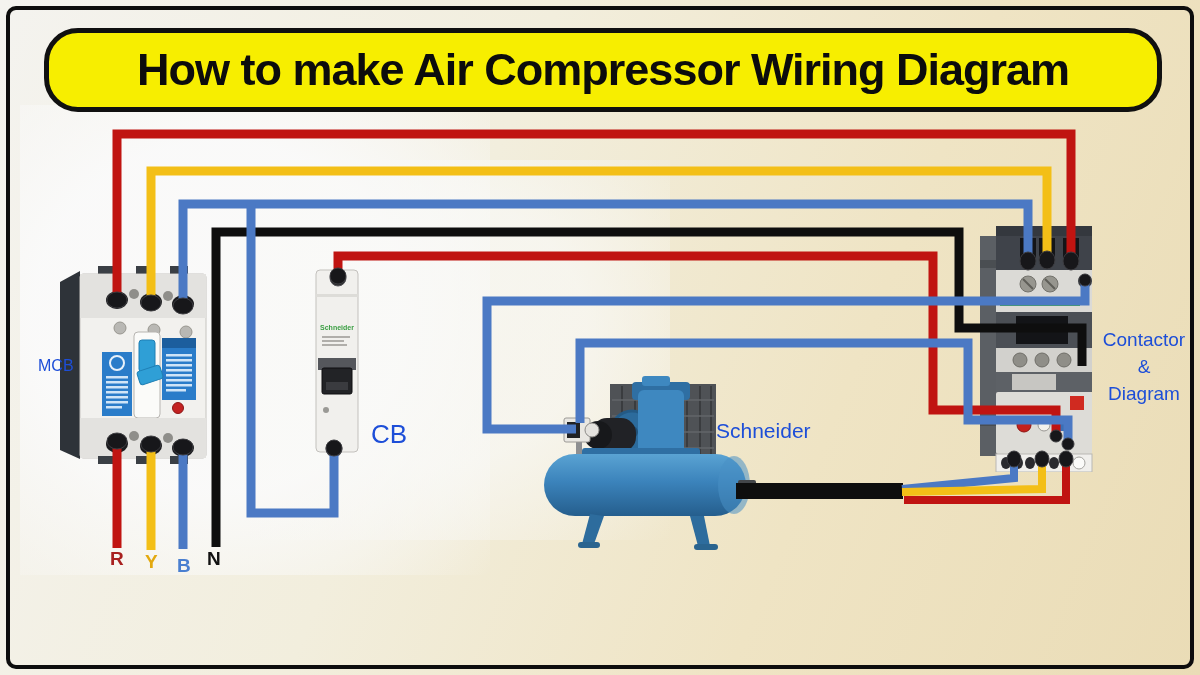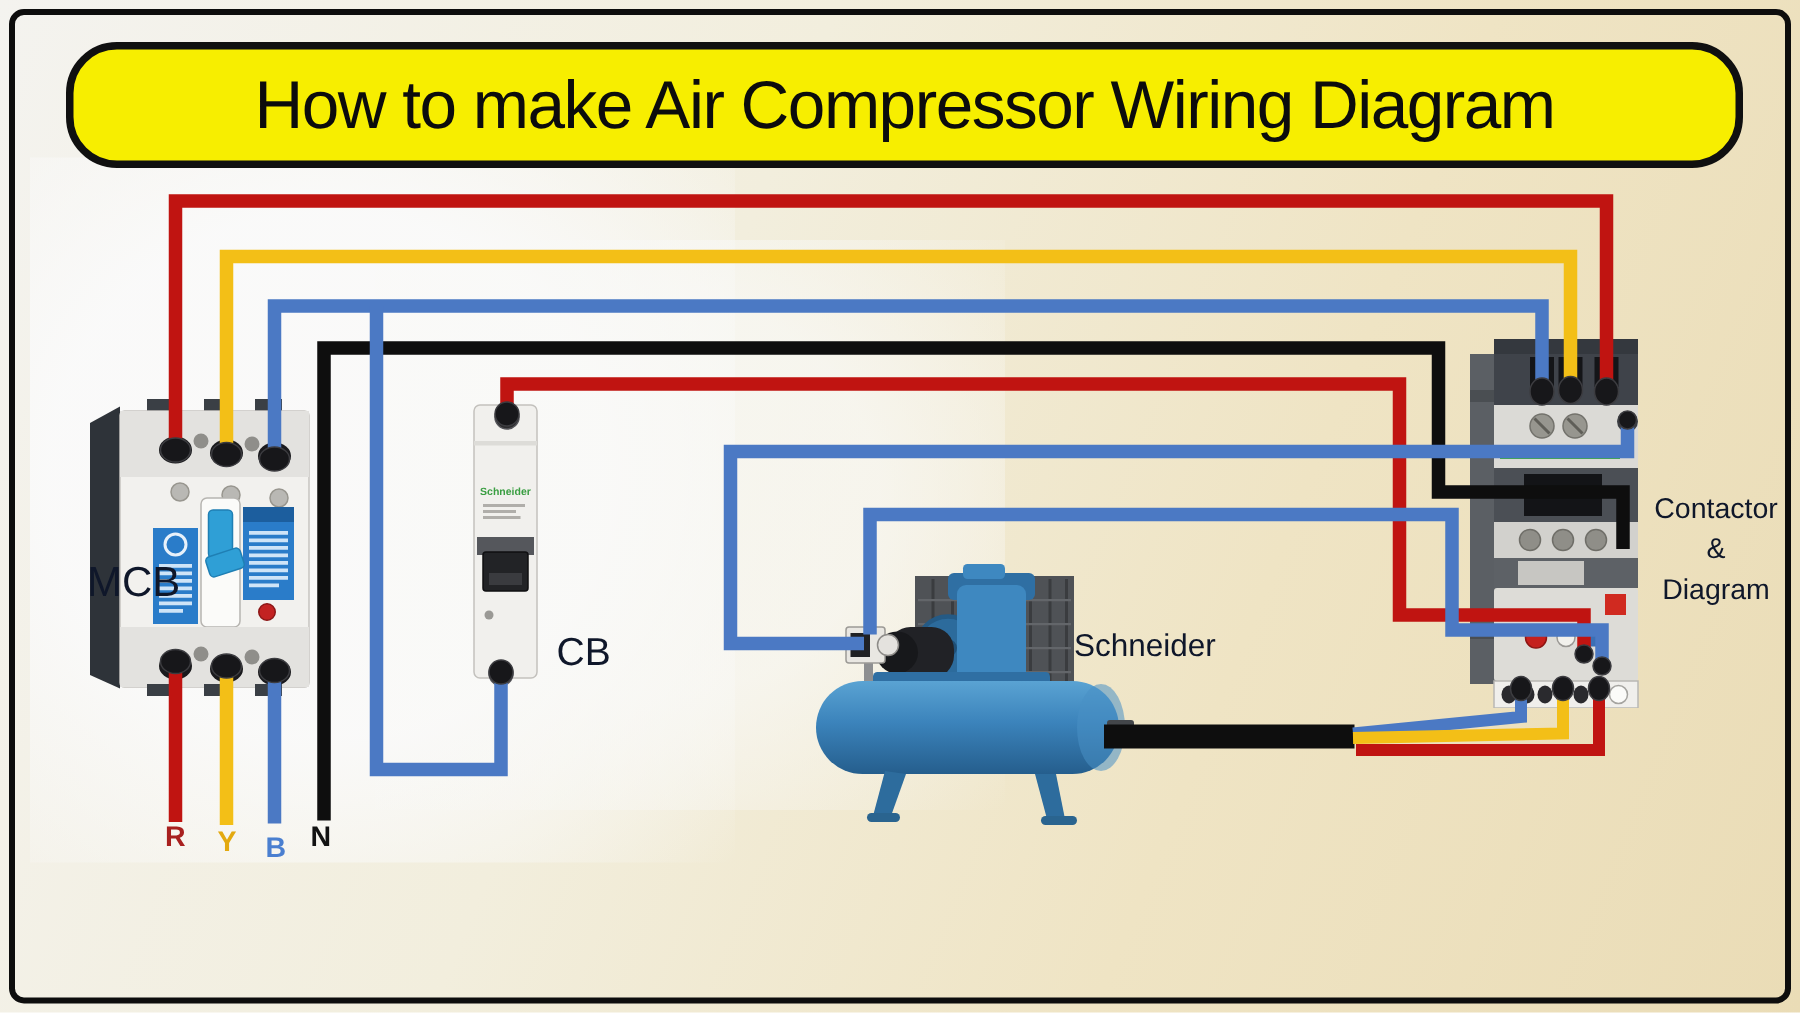--- a/index.html
+++ b/index.html
@@ -10,25 +10,25 @@
   }
   .abs{position:absolute;}
   .backdrop{pointer-events:none;}
   #backdrop-mcb{left:20px;top:105px;width:470px;height:470px;
     background:radial-gradient(ellipse at 42% 45%,rgba(250,250,250,.95) 48%,rgba(250,250,250,0) 100%);}
   #backdrop-cb{left:250px;top:160px;width:420px;height:380px;
     background:radial-gradient(ellipse at 45% 45%,rgba(249,249,247,.7) 45%,rgba(249,249,247,0) 100%);}
   #frame{left:6px;top:6px;right:6px;bottom:6px;border:4px solid #0d0d0d;border-radius:10px;z-index:40;pointer-events:none;}
   #banner{left:44px;top:28px;width:1118px;height:84px;border:5px solid #101010;border-radius:34px;
     background:#f7ee00;display:flex;align-items:center;justify-content:center;z-index:30;box-sizing:border-box;}
-  #banner-title{font-size:45px;font-weight:normal;color:#0c0c0c;letter-spacing:-1px;white-space:nowrap;}
+  #banner-title{font-size:45px;font-weight:bold;color:#0c0c0c;letter-spacing:-1px;white-space:nowrap;}
   .comp{z-index:10;}
   #wire-layer{left:0;top:0;width:1200px;height:675px;z-index:20;pointer-events:none;}
-  .lbl{z-index:25;color:#0f172a;}
-  #mcb-label{left:38px;top:372px;font-size:28px;margin-left:20px;}
+  .lbl{z-index:25;color:#1d4ed8;}
+  #mcb-label{left:38px;top:357px;font-size:16px;}
   #cb-label{left:371px;top:419px;font-size:26px;}
   #compressor-label{left:716px;top:419px;font-size:21px;}
   #contactor-label{left:1094px;top:326px;width:100px;text-align:center;font-size:19px;line-height:27px;}
   .phase{z-index:25;font-size:19px;font-weight:bold;}
   #phase-r{left:110px;top:548px;}
   #phase-y{left:145px;top:551px;}
   #phase-b{left:177px;top:555px;}
   #phase-n{left:207px;top:548px;}
 </style>
 </head>

